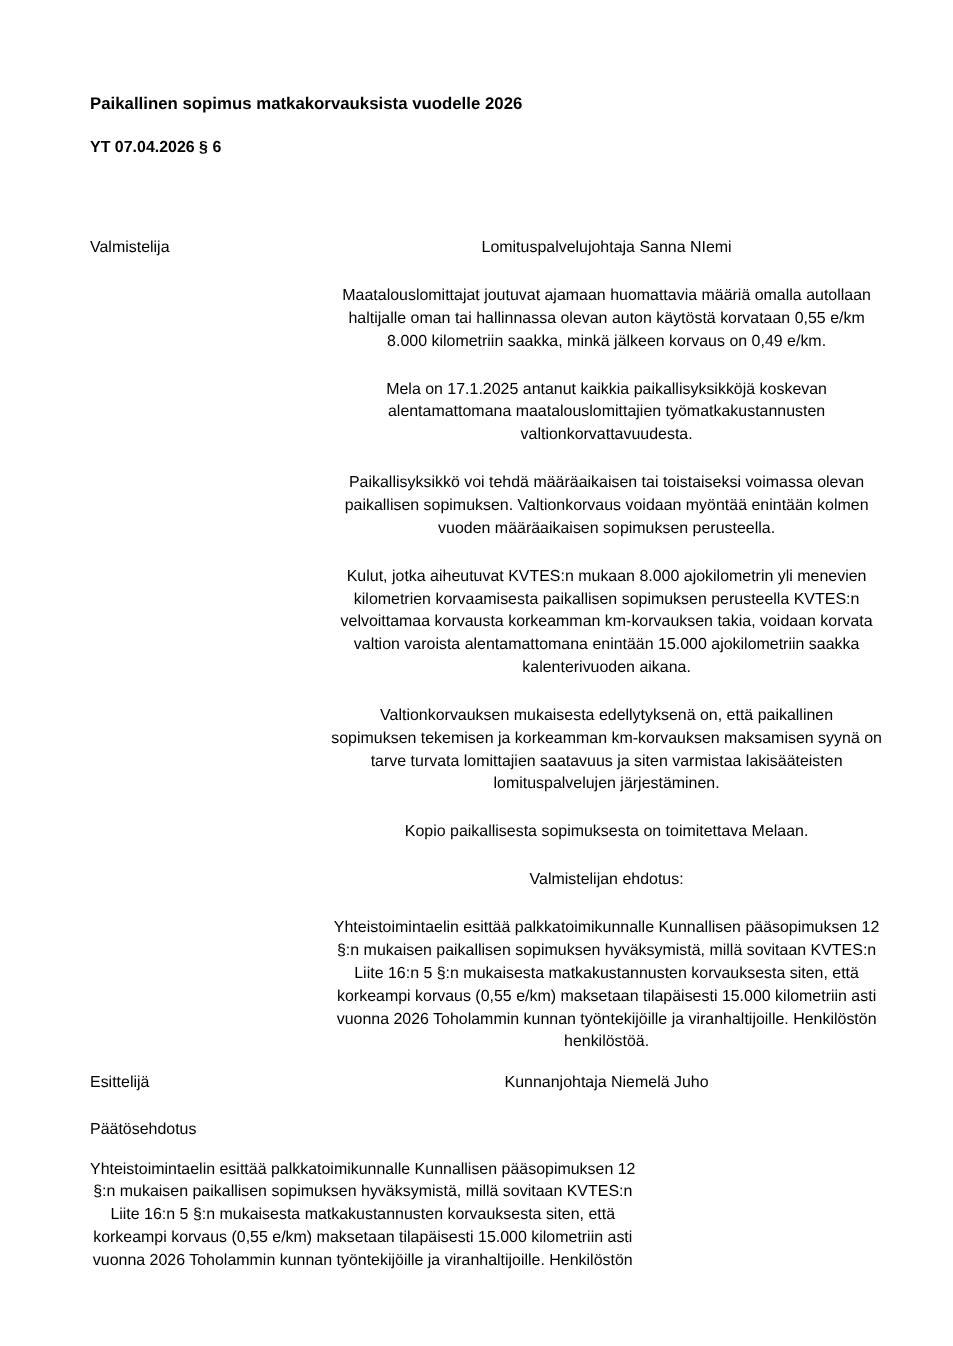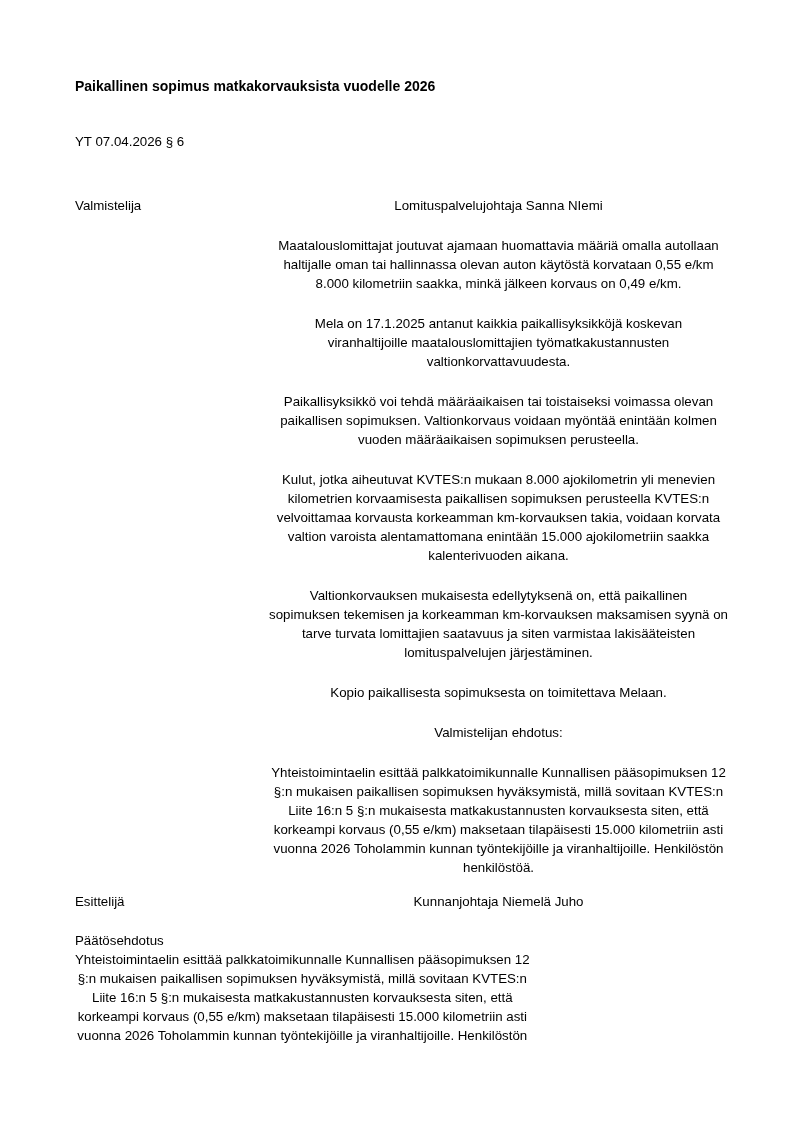--- a/index.html
+++ b/index.html
@@ -23,38 +23,39 @@
     top: 55px;
     margin: 0;
     font-size: 14px;
     font-weight: 700;
     line-height: 1;
     white-space: pre;
   }
   .doc-ref {
     position: absolute;
     left: 75px;
-    top: 111px;
+    top: 92px;
     margin: 0;
     font-size: 13.3px;
-    font-weight: 400;
+    font-weight: 700;
     line-height: 1;
     white-space: pre;
   }
   .doc-body {
     position: absolute;
     left: 75px;
     top: 172px;
     width: 672px;
     font-size: 13.3px;
     line-height: 19px;
   }
   .section {
     display: flex;
     align-items: flex-start;
+    gap: 14px;
   }
   .doc-body .section:nth-child(2) { margin-top: 15px; }
   .doc-body .section:nth-child(3) { margin-top: 20px; flex-direction: column; }
   .section-label {
     width: 175px;
     min-width: 175px;
     white-space: pre;
   }
   .section-content {
     flex: 1 1 auto;
@@ -84,21 +85,21 @@
           <p class="para">
             <span class="line">Lomituspalvelujohtaja Sanna NIemi</span>
           </p>
           <p class="para">
             <span class="line">Maatalouslomittajat joutuvat ajamaan huomattavia määriä omalla autollaan</span>
             <span class="line">haltijalle oman tai hallinnassa olevan auton käytöstä korvataan 0,55 e/km</span>
             <span class="line">8.000 kilometriin saakka, minkä jälkeen korvaus on 0,49 e/km.</span>
           </p>
           <p class="para">
             <span class="line">Mela on 17.1.2025 antanut kaikkia paikallisyksikköjä koskevan</span>
-            <span class="line">viranhaltijoille maatalouslomittajien työmatkakustannusten</span>
+            <span class="line">alentamattomana maatalouslomittajien työmatkakustannusten</span>
             <span class="line">valtionkorvattavuudesta.</span>
           </p>
           <p class="para">
             <span class="line">Paikallisyksikkö voi tehdä määräaikaisen tai toistaiseksi voimassa olevan</span>
             <span class="line">paikallisen sopimuksen. Valtionkorvaus voidaan myöntää enintään kolmen</span>
             <span class="line">vuoden määräaikaisen sopimuksen perusteella.</span>
           </p>
           <p class="para">
             <span class="line">Kulut, jotka aiheutuvat KVTES:n mukaan 8.000 ajokilometrin yli menevien</span>
             <span class="line">kilometrien korvaamisesta paikallisen sopimuksen perusteella KVTES:n</span>

